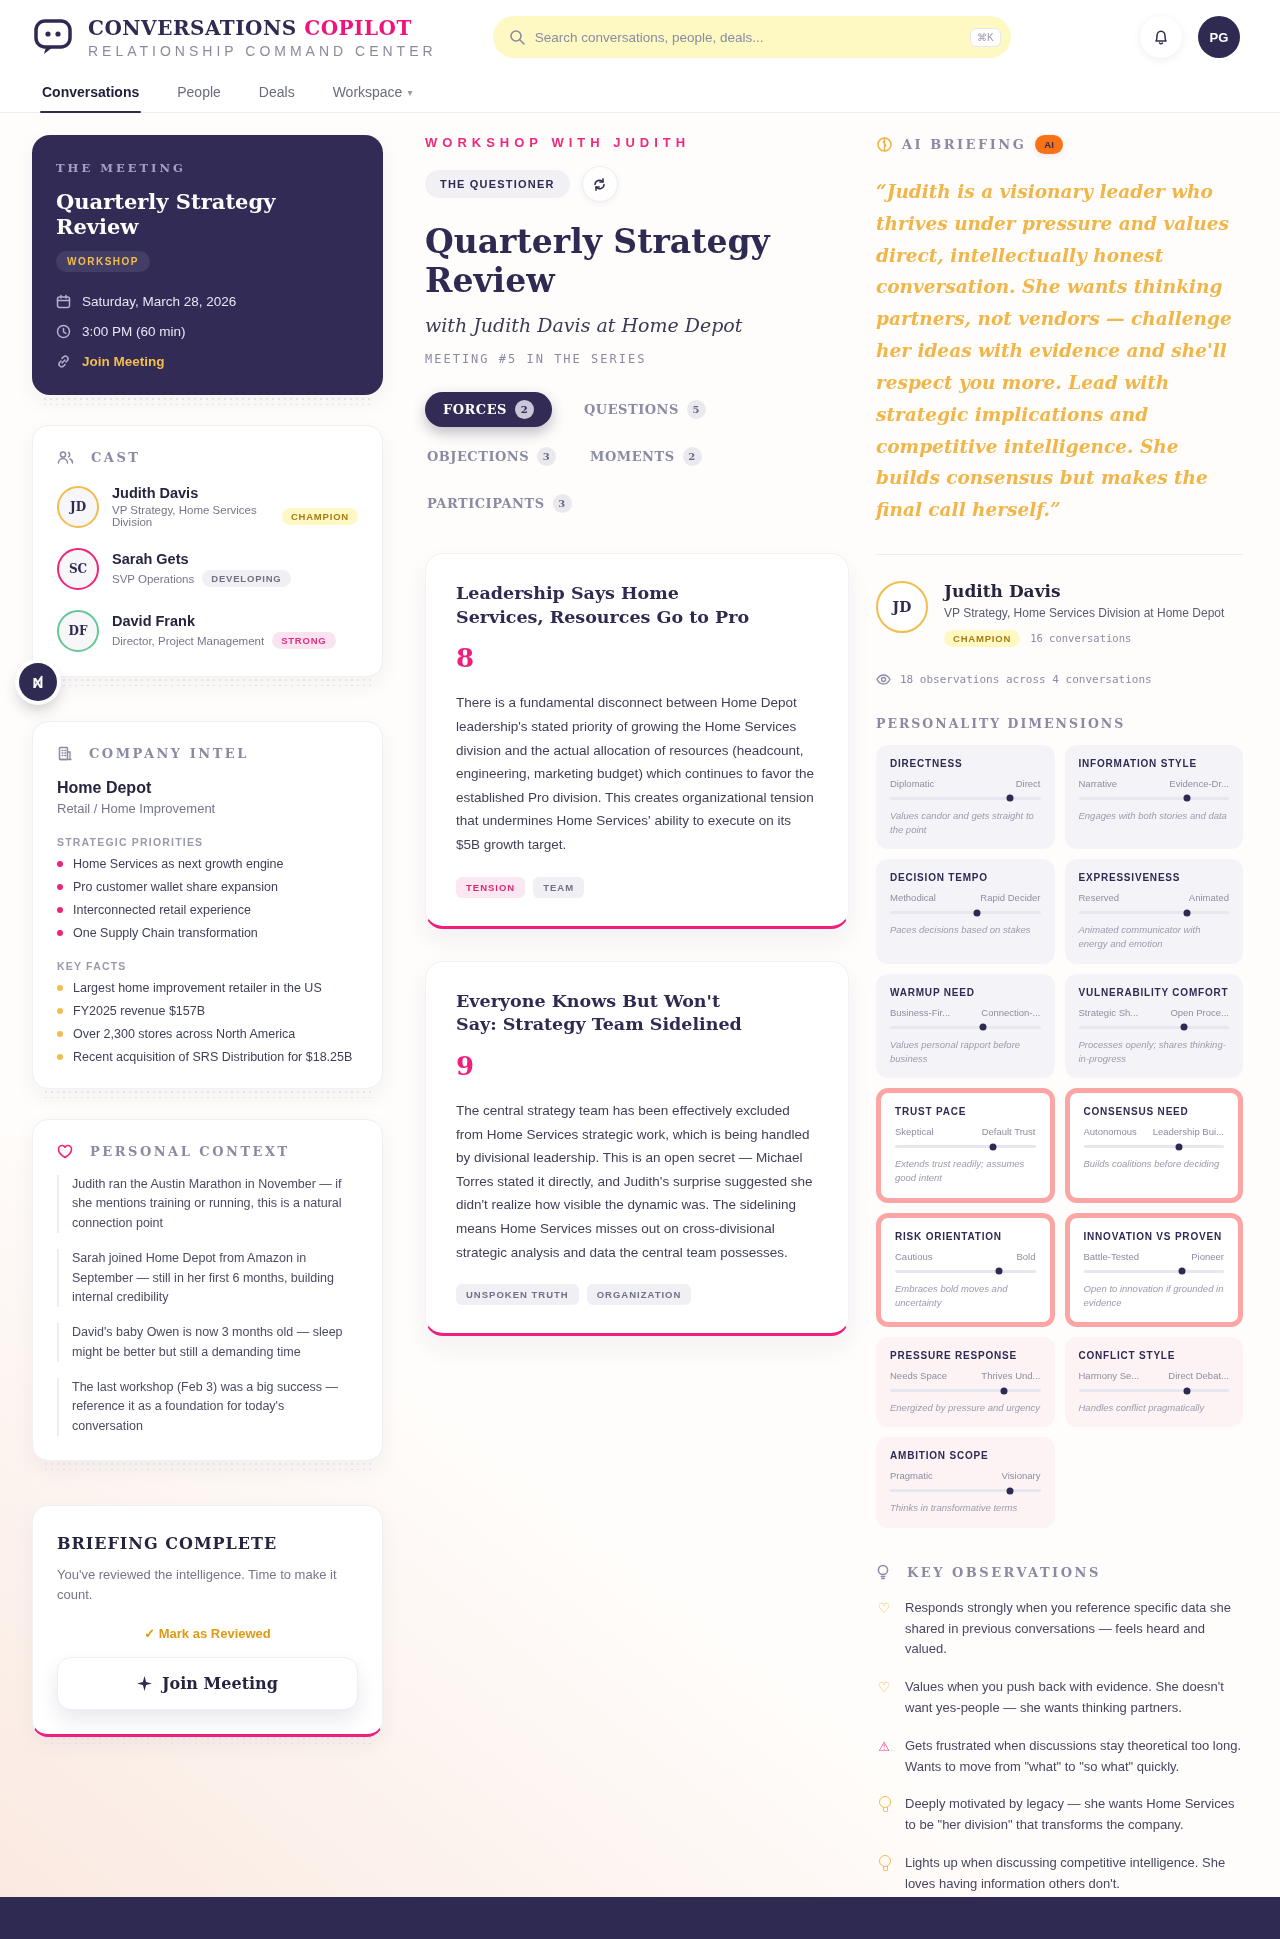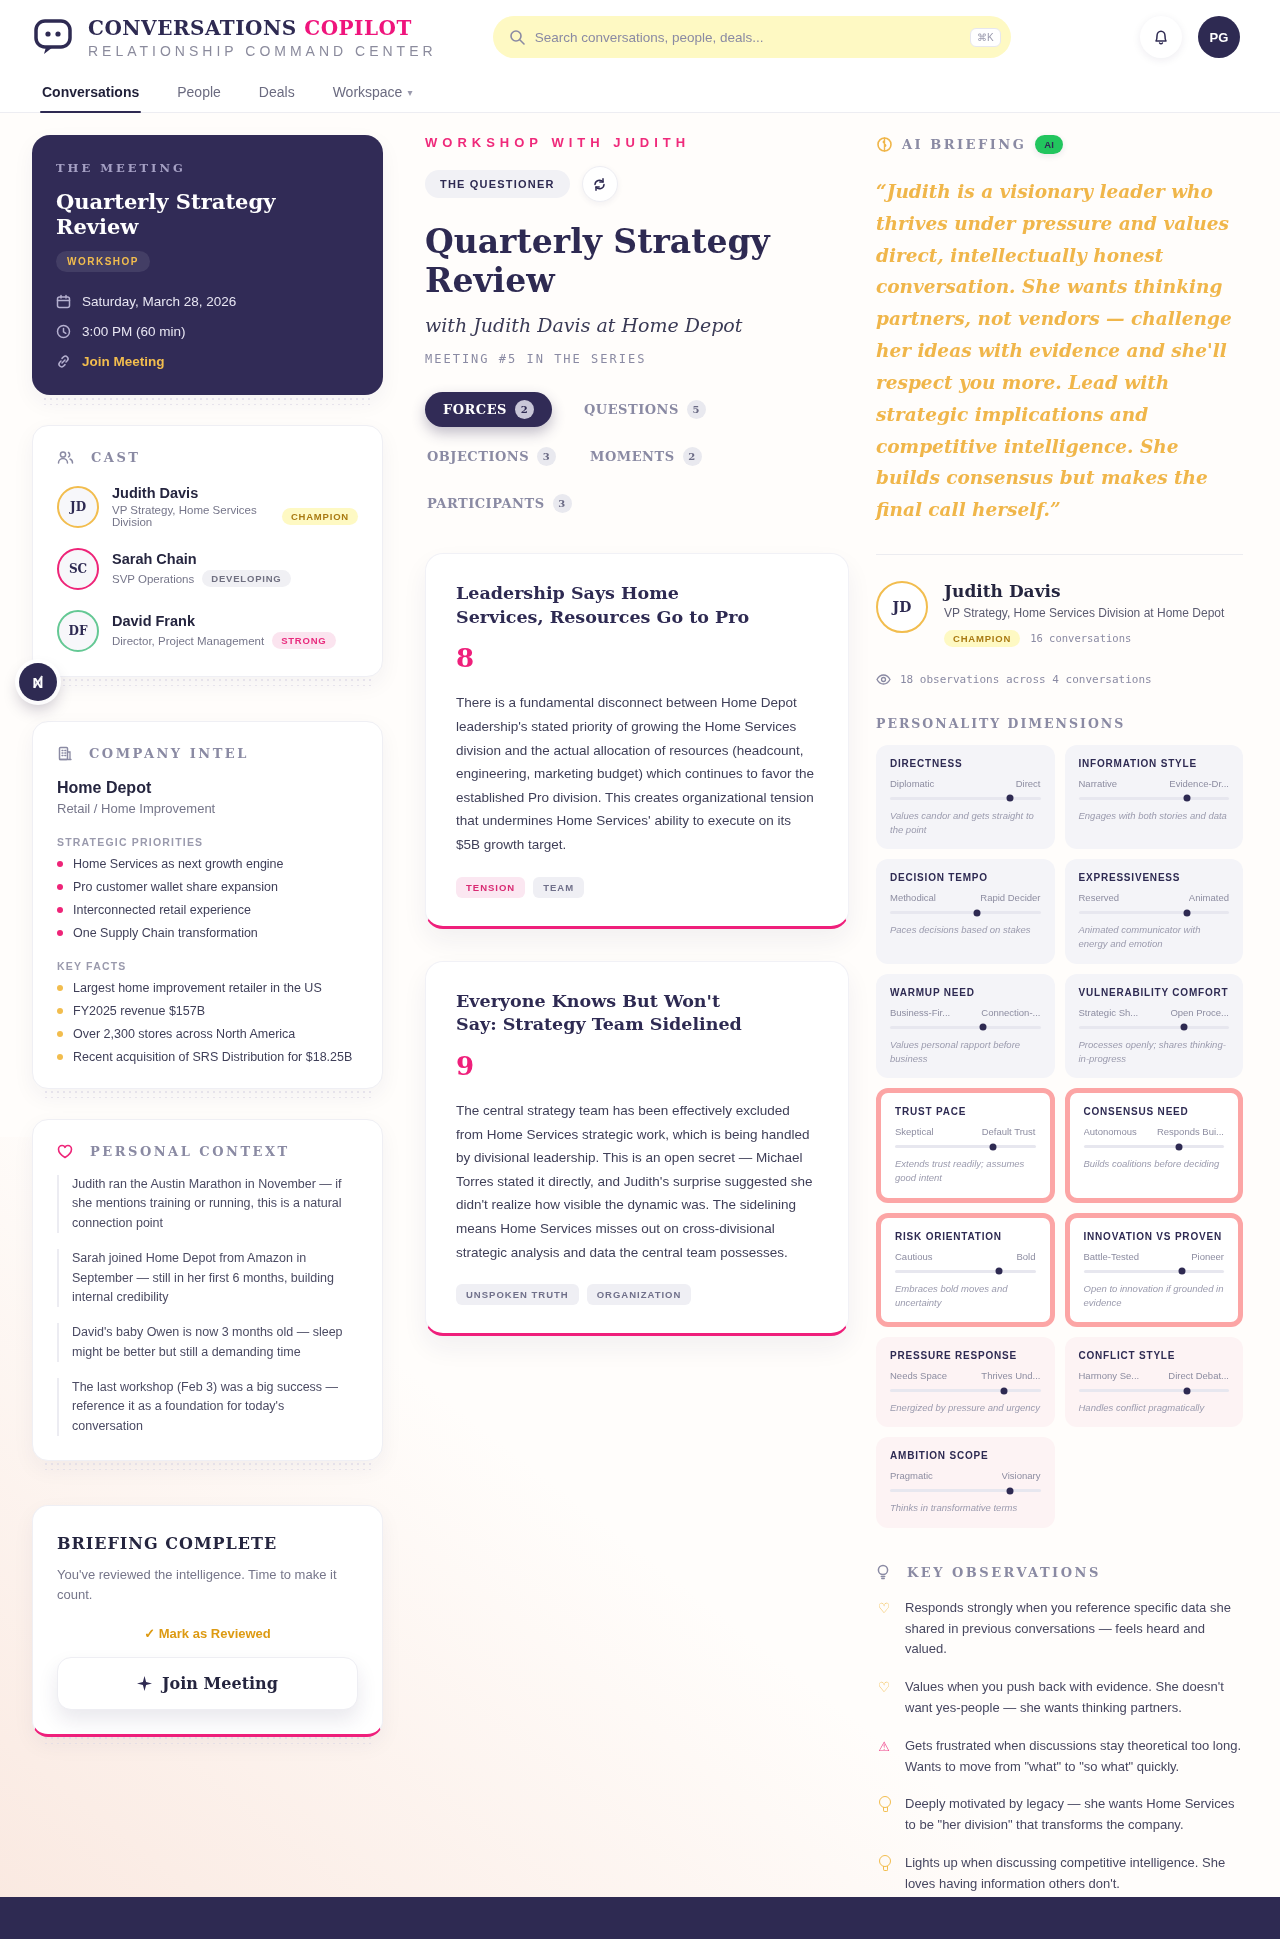--- a/index.html
+++ b/index.html
@@ -129,21 +129,21 @@
   .fc-title { font-family:"DejaVu Serif", serif; font-weight:bold; font-size:17.5px; color:#2e2a52; line-height:1.35; max-width:82%; }
   .fc-score { font-family:"DejaVu Serif", serif; font-weight:bold; font-size:26px; color:#ef1f7b; line-height:1; }
   .fc-body { margin-top:20px; font-size:13.5px; color:#3f3f58; line-height:1.75; }
   .tag-row { display:flex; gap:8px; margin-top:20px; }
   .tag { font-size:9.5px; font-weight:bold; letter-spacing:1px; border-radius:6px; padding:5px 10px; }
   .tag.pink { color:#d92a73; background:#fbe7f1; }
   .tag.gray { color:#70708a; background:#efeff4; }
 
   
   .ai-head { display:flex; align-items:center; gap:9px; }
-  .ai-pill { font-size:9.5px; font-weight:bold; color:#2e2a52; background:#22c55e; border-radius:99px; padding:4px 9px;
+  .ai-pill { font-size:9.5px; font-weight:bold; color:#2e2a52; background:#f97316; border-radius:99px; padding:4px 9px;
              box-shadow:0 2px 6px rgba(40,30,80,.1); }
   .ai-quote { margin-top:22px; font-family:"DejaVu Serif", serif; font-style:italic; font-weight:bold;
               font-size:18.5px; color:#f0b64a; line-height:1.72; }
   .divider { border-top:1px solid #ececf0; margin:28px 0 26px; }
   .profile { display:flex; gap:16px; align-items:flex-start; }
   .profile .ring { width:52px; height:52px; font-size:14px; background:#fff; }
   .p-name { font-family:"DejaVu Serif", serif; font-weight:bold; font-size:17px; color:#25253f; }
   .p-role { font-size:12px; color:#5b5b70; margin-top:4px; line-height:1.4; }
   .p-meta { display:flex; align-items:center; gap:10px; margin-top:8px; }
   .p-convs { font-family:"DejaVu Sans Mono", monospace; font-size:10.5px; color:#8a8aa3; }
@@ -294,21 +294,21 @@
                 <span class="m-sub">
                   <span>VP Strategy, Home Services Division</span>
                   <span class="badge gold">CHAMPION</span>
                 </span>
               </span>
             </div>
 
             <div class="cast-member">
               <span class="ring pink">SC</span>
               <span>
-                <span class="m-name" style="display:block">Sarah Chain</span>
+                <span class="m-name" style="display:block">Sarah Gets</span>
                 <span class="m-sub">
                   <span>SVP Operations</span>
                   <span class="badge grayb">DEVELOPING</span>
                 </span>
               </span>
             </div>
 
             <div class="cast-member">
               <span class="ring green">DF</span>
               <span>
@@ -580,21 +580,21 @@
             <div class="track">
               <span class="dot" style="left: 70%;"></span>
             </div>
             <div class="dim-desc">Extends trust readily; assumes good intent</div>
           </div>
 
           <div class="dim white">
             <div class="dim-title">CONSENSUS NEED</div>
             <div class="dim-labels">
               <span>Autonomous</span>
-              <span>Responds Bui...</span>
+              <span>Leadership Bui...</span>
             </div>
             <div class="track">
               <span class="dot" style="left: 68%;"></span>
             </div>
             <div class="dim-desc">Builds coalitions before deciding</div>
           </div>
 
           <div class="dim white">
             <div class="dim-title">RISK ORIENTATION</div>
             <div class="dim-labels">

